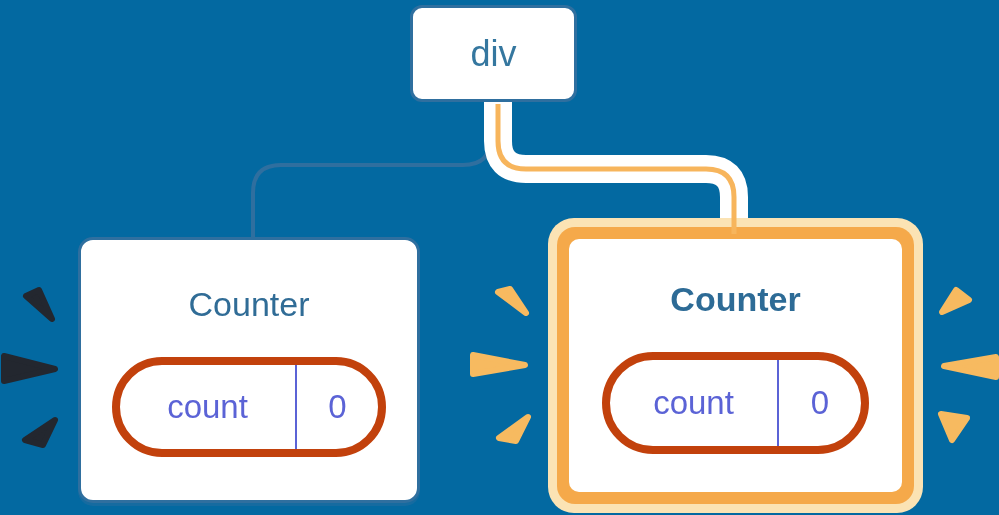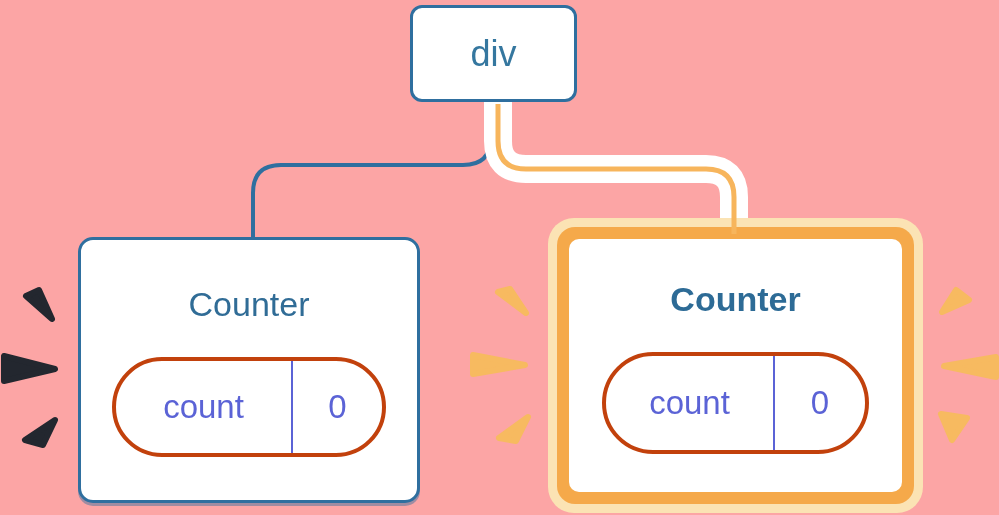--- a/index.html
+++ b/index.html
@@ -1,17 +1,17 @@
 <!DOCTYPE html>
 <html><head>
 <meta charset="utf-8">
 <style>
   html,body{margin:0;padding:0;background:#fff;}
   .stage{
-    position:relative;width:999px;height:515px;background:#fca5a5;overflow:hidden;
+    position:relative;width:999px;height:515px;background:#0369a1;overflow:hidden;
     font-family:"Liberation Sans", sans-serif;
   }
   .layer{position:absolute;left:0;top:0;width:999px;height:515px;pointer-events:none;}
 
   
   .root-box{
     position:absolute;left:410px;top:5px;width:167px;height:97px;box-sizing:border-box;
     background:#fff;border:3px solid #2F6F9F;border-radius:12px;
     display:flex;align-items:center;justify-content:center;z-index:3;
   }
@@ -33,21 +33,21 @@
   }
   .card-right-mid{width:100%;height:100%;box-sizing:border-box;background:#F5A94A;border-radius:18px;padding:12px;}
   .card-right-inner{
     width:100%;height:100%;box-sizing:border-box;background:#fff;border-radius:10px;
     display:flex;flex-direction:column;align-items:center;
   }
   .card-right-inner .title{margin-top:42px;font-size:34px;font-weight:700;color:#2D6B96;line-height:36px;}
 
   
   .pill{
-    margin-top:35px;box-sizing:border-box;border:4px solid #c2410c;border-radius:52px;
+    margin-top:35px;box-sizing:border-box;border:8px solid #c2410c;border-radius:52px;
     display:flex;overflow:hidden;background:#fff;text-align:center;
   }
   .pill-left{
     display:flex;align-items:center;justify-content:center;box-sizing:border-box;
     border-right:2px solid #5B63D6;
   }
   .pill-right{display:flex;align-items:center;justify-content:center;}
   .pill .txt{font-size:33px;color:#5B63D6;}
   .card-left .pill{width:274px;height:100px;}
   .card-left .pill-left{width:177px;}

